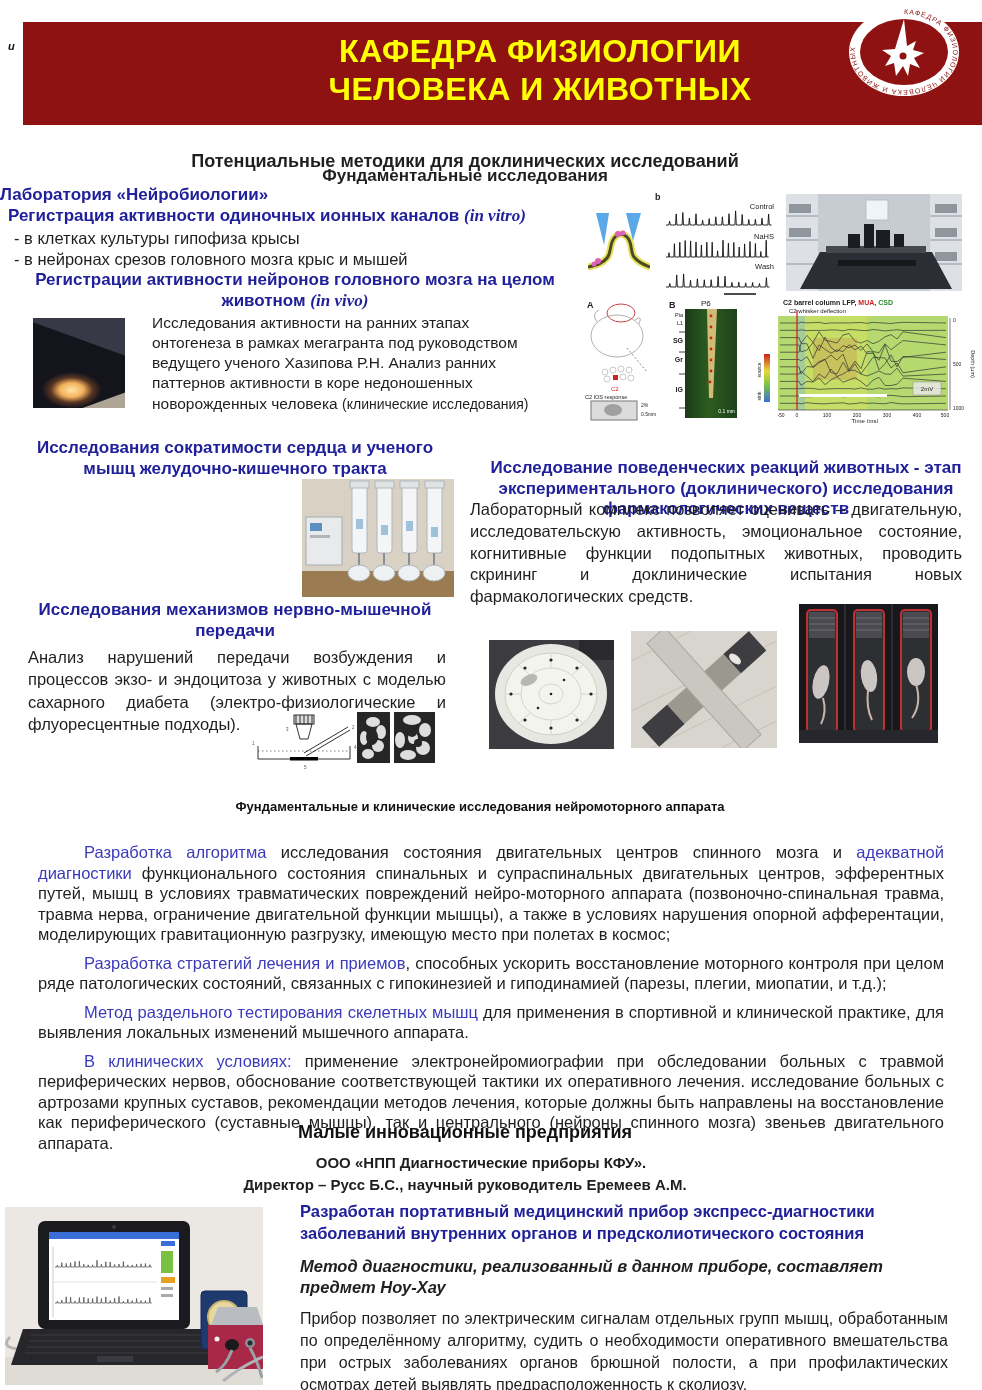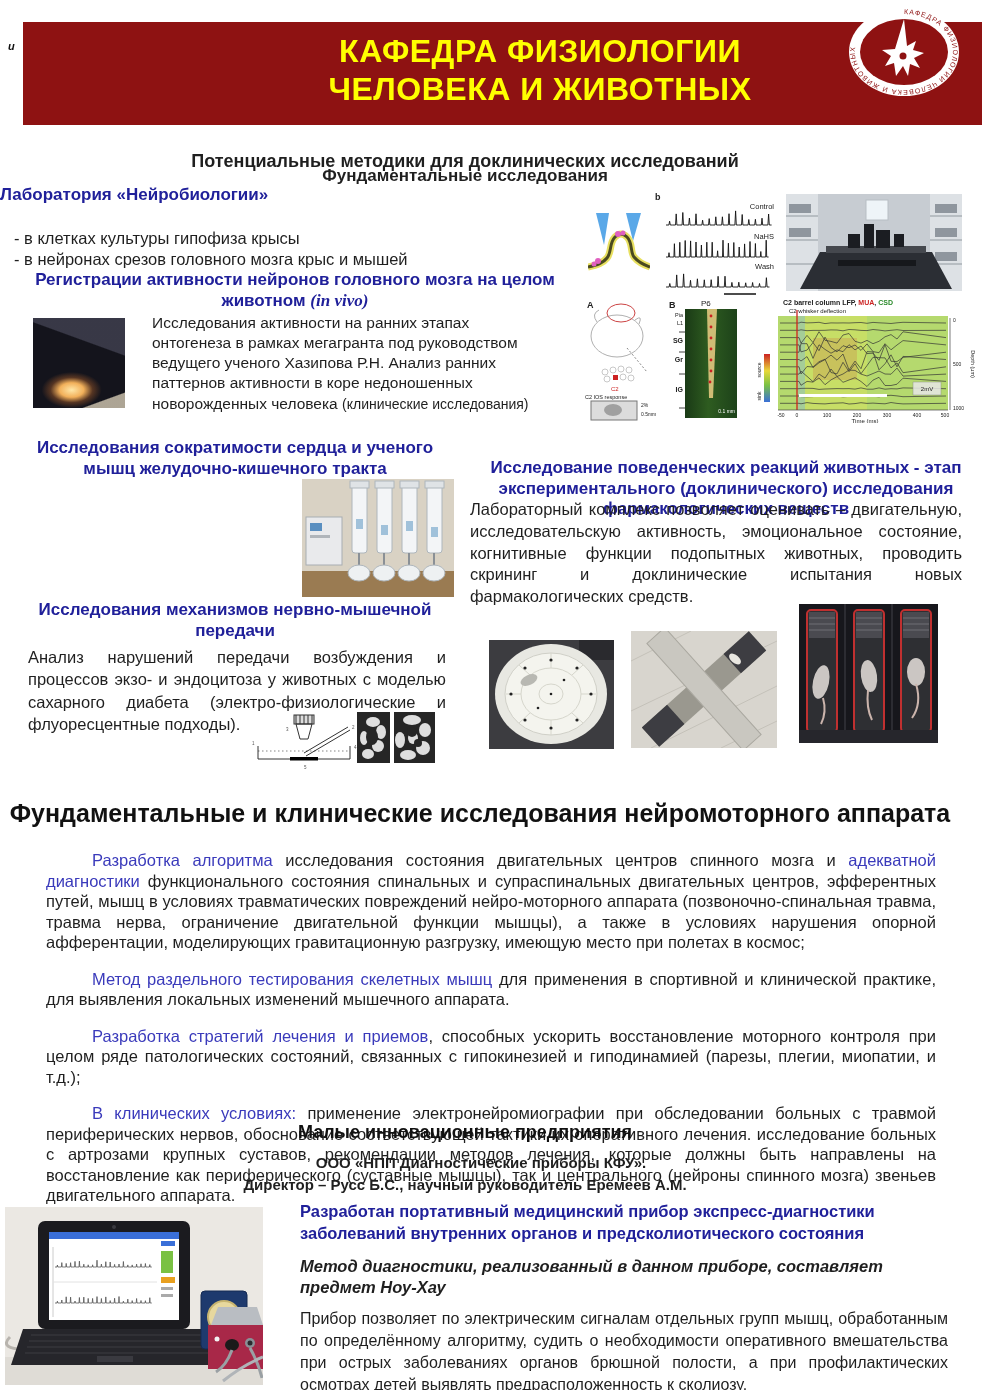--- a/index.html
+++ b/index.html
@@ -43,23 +43,23 @@
   .fig-chamber{position:absolute;left:250px;top:713px;width:112px;height:58px;}
   .fluor{position:absolute;top:712px;background:#262626;}
   .fluor.f1{left:357px;width:33px;height:51px;}
   .fluor.f2{left:394px;width:41px;height:51px;}
   .beh-title{position:absolute;left:478px;top:438px;width:496px;text-align:center;margin-top:20px;}
   .beh-text{position:absolute;left:470px;top:499px;width:492px;font-size:16.5px;line-height:1.32;text-align:justify;}
   .photo-arena{position:absolute;left:489px;top:640px;width:125px;height:109px;}
   .photo-maze{position:absolute;left:631px;top:631px;width:146px;height:117px;}
   .photo-cyl{position:absolute;left:799px;top:604px;width:139px;height:139px;}
   
-  .motor-title{position:absolute;left:0;top:799px;width:960px;text-align:center;font-weight:bold;font-size:25px;color:#111;}
+  .motor-title{position:absolute;left:0;top:799px;width:960px;text-align:center;font-weight:bold;font-size:13px;color:#111;}
   .motor-body{position:absolute;left:30px;top:834px;width:922px;font-size:16.5px;line-height:20.5px;text-align:justify;}
-  .motor-body p{margin:16px;text-indent:46px;}
+  .motor-body p{margin:8px;text-indent:46px;}
   .blue-in{color:#3A3ABB;}
   
   .innov-title{position:absolute;left:0;top:1122px;width:930px;text-align:center;font-weight:bold;font-size:18px;color:#111;}
   .company{position:absolute;left:0;top:1154px;width:930px;text-align:center;font-weight:bold;font-size:15px;padding-left:16px;}
   .director{position:absolute;left:0;top:1176px;width:930px;text-align:center;font-weight:bold;font-size:15px;}
   .photo-laptop{position:absolute;left:5px;top:1207px;width:258px;height:178px;}
   .device-title{position:absolute;left:300px;top:1200px;width:600px;color:#20209A;font-weight:bold;font-size:16.5px;line-height:1.35;}
   .knowhow{position:absolute;left:300px;top:1256px;width:600px;font-weight:bold;font-style:italic;font-size:16.5px;line-height:1.3;}
   .device-body{position:absolute;left:300px;top:1308px;width:648px;font-size:16px;line-height:1.38;text-align:justify;}
   svg text{font-family:"Liberation Sans",sans-serif;}
@@ -83,20 +83,24 @@
     <g>
       <path d="M58,13 L61,40 L70,35 L67,44 L78,47 L68,52 L74,62 L64,58 L62,70 L57,60 L50,70 L48,57 L39,60 L45,50 L36,44 L49,43 Z" fill="#fff"></path>
       <circle cx="57" cy="50" r="3.5" fill="#8E1212"></circle>
     </g>
   </svg>
 
   <div class="subtitle1">Фундаментальные исследования</div>
   <div class="subtitle2">Потенциальные методики для доклинических исследований</div>
 
   <div class="blue-h nl-h1">Лаборатория «Нейробиологии»</div>
+  <div class="blue-h nl-h2">
+    <span>Регистрация активности одиночных ионных каналов </span>
+    <span class="serif-it">(in vitro)</span>
+  </div>
   <div class="nl-b">
     <div>- в клетках культуры гипофиза крысы</div>
     <div>-  в нейронах срезов головного мозга крыс и мышей</div>
   </div>
   <div class="blue-h nl-h3">
     <span>Регистрации активности нейронов головного мозга на целом животном </span>
     <span class="serif-it">(in vivo)</span>
   </div>
   <div class="photo-dark"></div>
   <div class="nl-par">
@@ -458,22 +462,22 @@
         <ellipse cx="15" cy="62" rx="9" ry="14" fill="#d9d4cf" opacity="0.92"></ellipse>
         <path d="M15,74 q6,20 -4,34" stroke="#cbb4ac" stroke-width="2" fill="none"></path>
       </g>
     </g>
     <rect x="0" y="126" width="139" height="13" fill="#26262c"></rect>
   </svg>
 
   <div class="motor-title">Фундаментальные и клинические исследования нейромоторного аппарата</div>
   <div class="motor-body">
     <p><span class="blue-in">Разработка алгоритма</span><span> исследования состояния двигательных центров спинного мозга и </span><span class="blue-in">адекватной диагностики</span><span> функционального состояния спинальных и супраспинальных двигательных центров, эфферентных путей, мышц в условиях травматических повреждений нейро-моторного аппарата (позвоночно-спинальная травма, травма нерва, ограничение двигательной функции мышцы), а также в условиях нарушения опорной афферентации, моделирующих гравитационную разгрузку, имеющую место при полетах в космос;</span></p>
+    <p><span class="blue-in">Разработка стратегий лечения и приемов</span><span>, способных ускорить восстановление моторного контроля при целом ряде патологических состояний, связанных с гипокинезией и гиподинамией (парезы, плегии, миопатии,  и т.д.);</span></p>
     <p><span class="blue-in">Метод раздельного тестирования  скелетных мышц</span><span> для применения в спортивной и клинической практике, для выявления локальных изменений мышечного аппарата.</span></p>
-    <p><span class="blue-in">Разработка стратегий лечения и приемов</span><span>, способных ускорить восстановление моторного контроля при целом ряде патологических состояний, связанных с гипокинезией и гиподинамией (парезы, плегии, миопатии,  и т.д.);</span></p>
     <p><span class="blue-in">В клинических условиях:</span><span> применение электронейромиографии при обследовании больных с травмой периферических нервов, обоснование соответствующей тактики их оперативного лечения. исследование больных с артрозами крупных суставов, рекомендации методов лечения, которые должны быть направлены на восстановление как периферического (суставные мышцы), так и центрального (нейроны спинного мозга) звеньев двигательного аппарата.</span></p>
   </div>
 
   <div class="innov-title">Малые инновационные предприятия</div>
   <div class="company">ООО «НПП Диагностические приборы КФУ».</div>
   <div class="director">Директор –  Русс Б.С.,  научный  руководитель Еремеев А.М.</div>
 
   <svg class="photo-laptop" viewBox="0 0 258 178">
     <rect width="258" height="178" fill="#ebe8e3"></rect>
     <rect x="0" y="150" width="258" height="28" fill="#dfdcd6"></rect>

